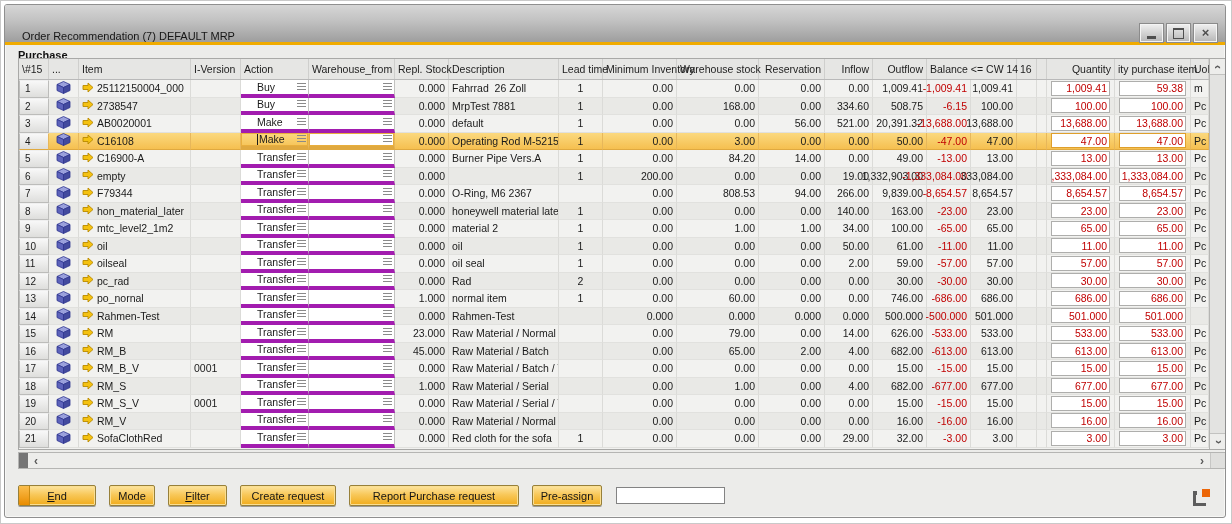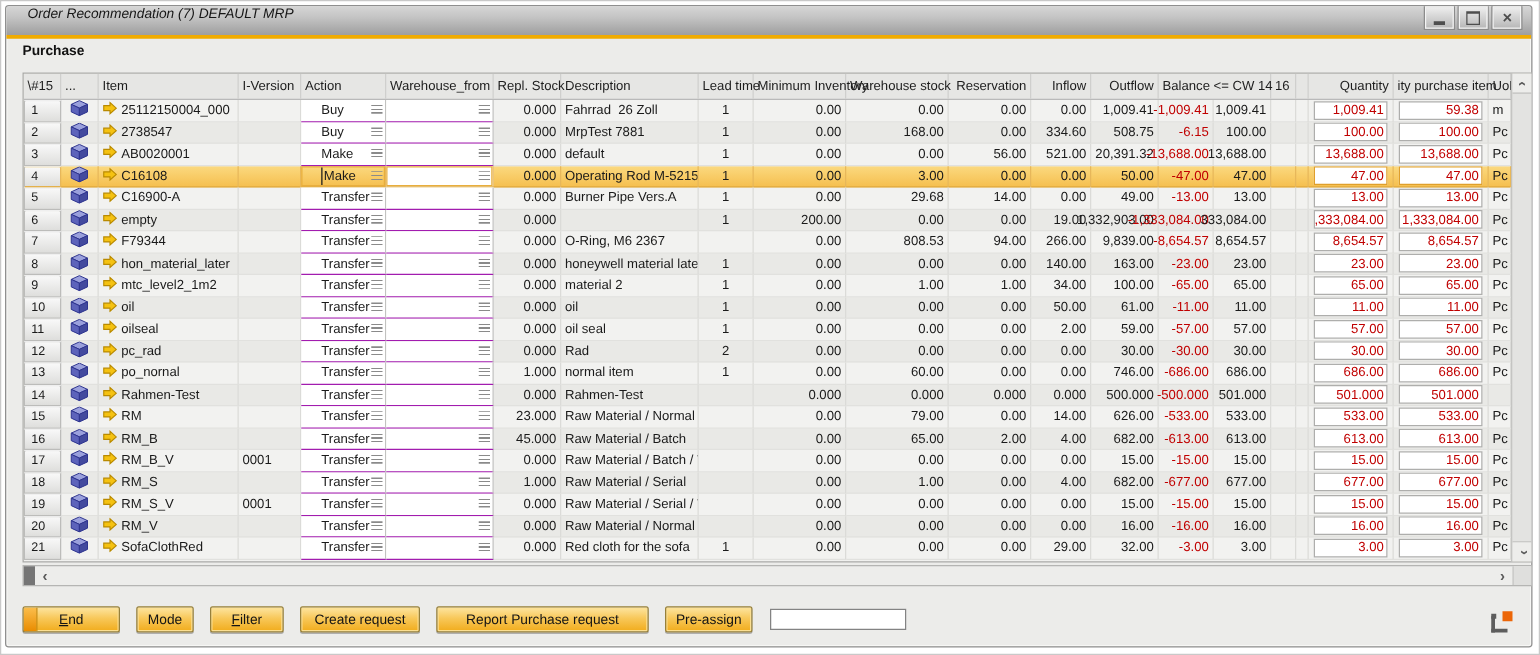--- a/index.html
+++ b/index.html
@@ -2,22 +2,22 @@
 <html><head>
 <meta charset="utf-8">
 <style>
   html,body{margin:0;padding:0;}
   body{width:1232px;height:524px;position:relative;background:#ffffff;
        font-family:"Liberation Sans",sans-serif;-webkit-font-smoothing:antialiased;}
   .frame{position:absolute;inset:0;border:1px solid #c9c9c9;pointer-events:none;}
   .window{position:absolute;left:4px;top:4px;width:1220px;height:512px;border:1px solid #8f8f8f;
           border-radius:3px;background:#ECECEA;overflow:hidden;box-shadow:inset 0 0 0 1px #f7f7f5;}
   
-  .titlebar{height:23px;background:linear-gradient(#d6d6d6,#c3c3c3 40%,#9e9e9e);display:flex;align-items:flex-start;
-            padding:0 8px 0 17px;font-style:italic;}
+  .titlebar{height:23px;background:linear-gradient(#d6d6d6,#c3c3c3 40%,#9e9e9e);display:flex;align-items:flex-end;
+            padding:14px 8px 0 17px;}
   .titlebar .title{font-size:11px;color:#161616;flex:1;white-space:pre;}
   .win-controls{display:flex;gap:4px;}
   .win-btn{width:21px;height:16px;background:linear-gradient(#ededed,#b9b9b9);border:1px solid #f4f4f4;
            box-shadow:0 0 0 1px #8b8b8b;display:flex;align-items:center;justify-content:center;cursor:pointer;}
   .g-min{width:9px;height:3px;background:#4e4e4e;margin-top:8px;}
   .g-max{width:9px;height:8px;border:1px solid #4e4e4e;border-top:2px solid #4e4e4e;}
   .g-close{font-size:13px;font-weight:bold;color:#4e4e4e;line-height:10px;}
   .accent{height:3px;background:#F0AB00;}
   .tabrow{height:23px;padding:4px 0 0 13px;font-size:11px;font-weight:bold;color:#111;}
   
@@ -36,21 +36,21 @@
   .row.selected{background:linear-gradient(#FBD97F,#F5BE4D);}
   .cell{border-right:1px solid #DBDBD8;border-bottom:1px solid #E1E1DE;font-size:10.5px;color:#1a1a1a;
         display:flex;align-items:center;padding:0 3px;white-space:pre;overflow:hidden;position:relative;}
   .row.selected .cell{border-bottom-color:#E0A93F;border-right-color:#E7B75A;}
   .cell.n{justify-content:flex-end;overflow:visible;}
   .cell.n span{flex:0 0 auto;}
   .cell.c{justify-content:center;}
   .cnum{background:linear-gradient(#F8F8F8,#DEDEDC);border:1px solid #bcbcba;border-top-color:#efefef;
         font-size:10px;padding-left:5px;cursor:pointer;}
   .cicon{justify-content:center;padding:0;}
-  .wcell{background:#ffffff;border-right:1px solid #c2c2c0;border-bottom:1px solid #a21caf;cursor:pointer;padding-left:16px;}
+  .wcell{background:#ffffff;border-right:1px solid #c2c2c0;border-bottom:4px solid #a21caf;cursor:pointer;padding-left:16px;}
   .row.selected .wcell{box-shadow:inset 0 0 0 1px #E8AE3D;}
   .row.selected .cell-action{background:transparent;}
   .combo{position:absolute;right:2px;top:50%;margin-top:-4px;width:9px;height:7px;
          background:repeating-linear-gradient(#8a8a8a 0 1px,transparent 1px 3px);}
   .neg{color:#C00000;}
   .box{flex:1;margin:1px 1px;background:#fff;border:1px solid #aeaeac;height:13px;display:flex;
        align-items:center;justify-content:flex-end;padding:0 2px;color:#C00000;overflow:hidden;cursor:text;}
   .row.selected .box{border-color:#DF9F2B;}
   .itemtxt{margin-left:3px;}
   .caret{border-left:1px solid #1a1a1a;align-self:stretch;margin:1px 1px 1px 0;}
@@ -262,21 +262,21 @@
             <div class="cell"><span><svg width="12" height="11" viewBox="0 0 12 11">
                   <path d="M1 3.5 H6 V1 L11 5.5 L6 10 V7.5 H1 Z" fill="#F5C211" stroke="#B98A00" stroke-width="0.9"></path>
                 </svg></span><span class="itemtxt">C16900-A</span></div>
             <div class="cell"><span></span></div>
             <div class="cell wcell cell-action"><span>Transfer</span><span class="combo"></span></div>
             <div class="cell wcell"><span></span><span class="combo"></span></div>
             <div class="cell n"><span>0.000</span></div>
             <div class="cell"><span>Burner Pipe Vers.A</span></div>
             <div class="cell c"><span>1</span></div>
             <div class="cell n"><span>0.00</span></div>
-            <div class="cell n"><span>29.68</span></div>
+            <div class="cell n"><span>84.20</span></div>
             <div class="cell n"><span>14.00</span></div>
             <div class="cell n"><span>0.00</span></div>
             <div class="cell n"><span>49.00</span></div>
             <div class="cell n"><span class="neg">-13.00</span></div>
             <div class="cell n"><span>13.00</span></div>
             <div class="cell"><span></span></div>
             <div class="cell"><span></span></div>
             <div class="cell"><span class="box">13.00</span></div>
             <div class="cell"><span class="box">13.00</span></div>
             <div class="cell"><span>Pc</span></div>

